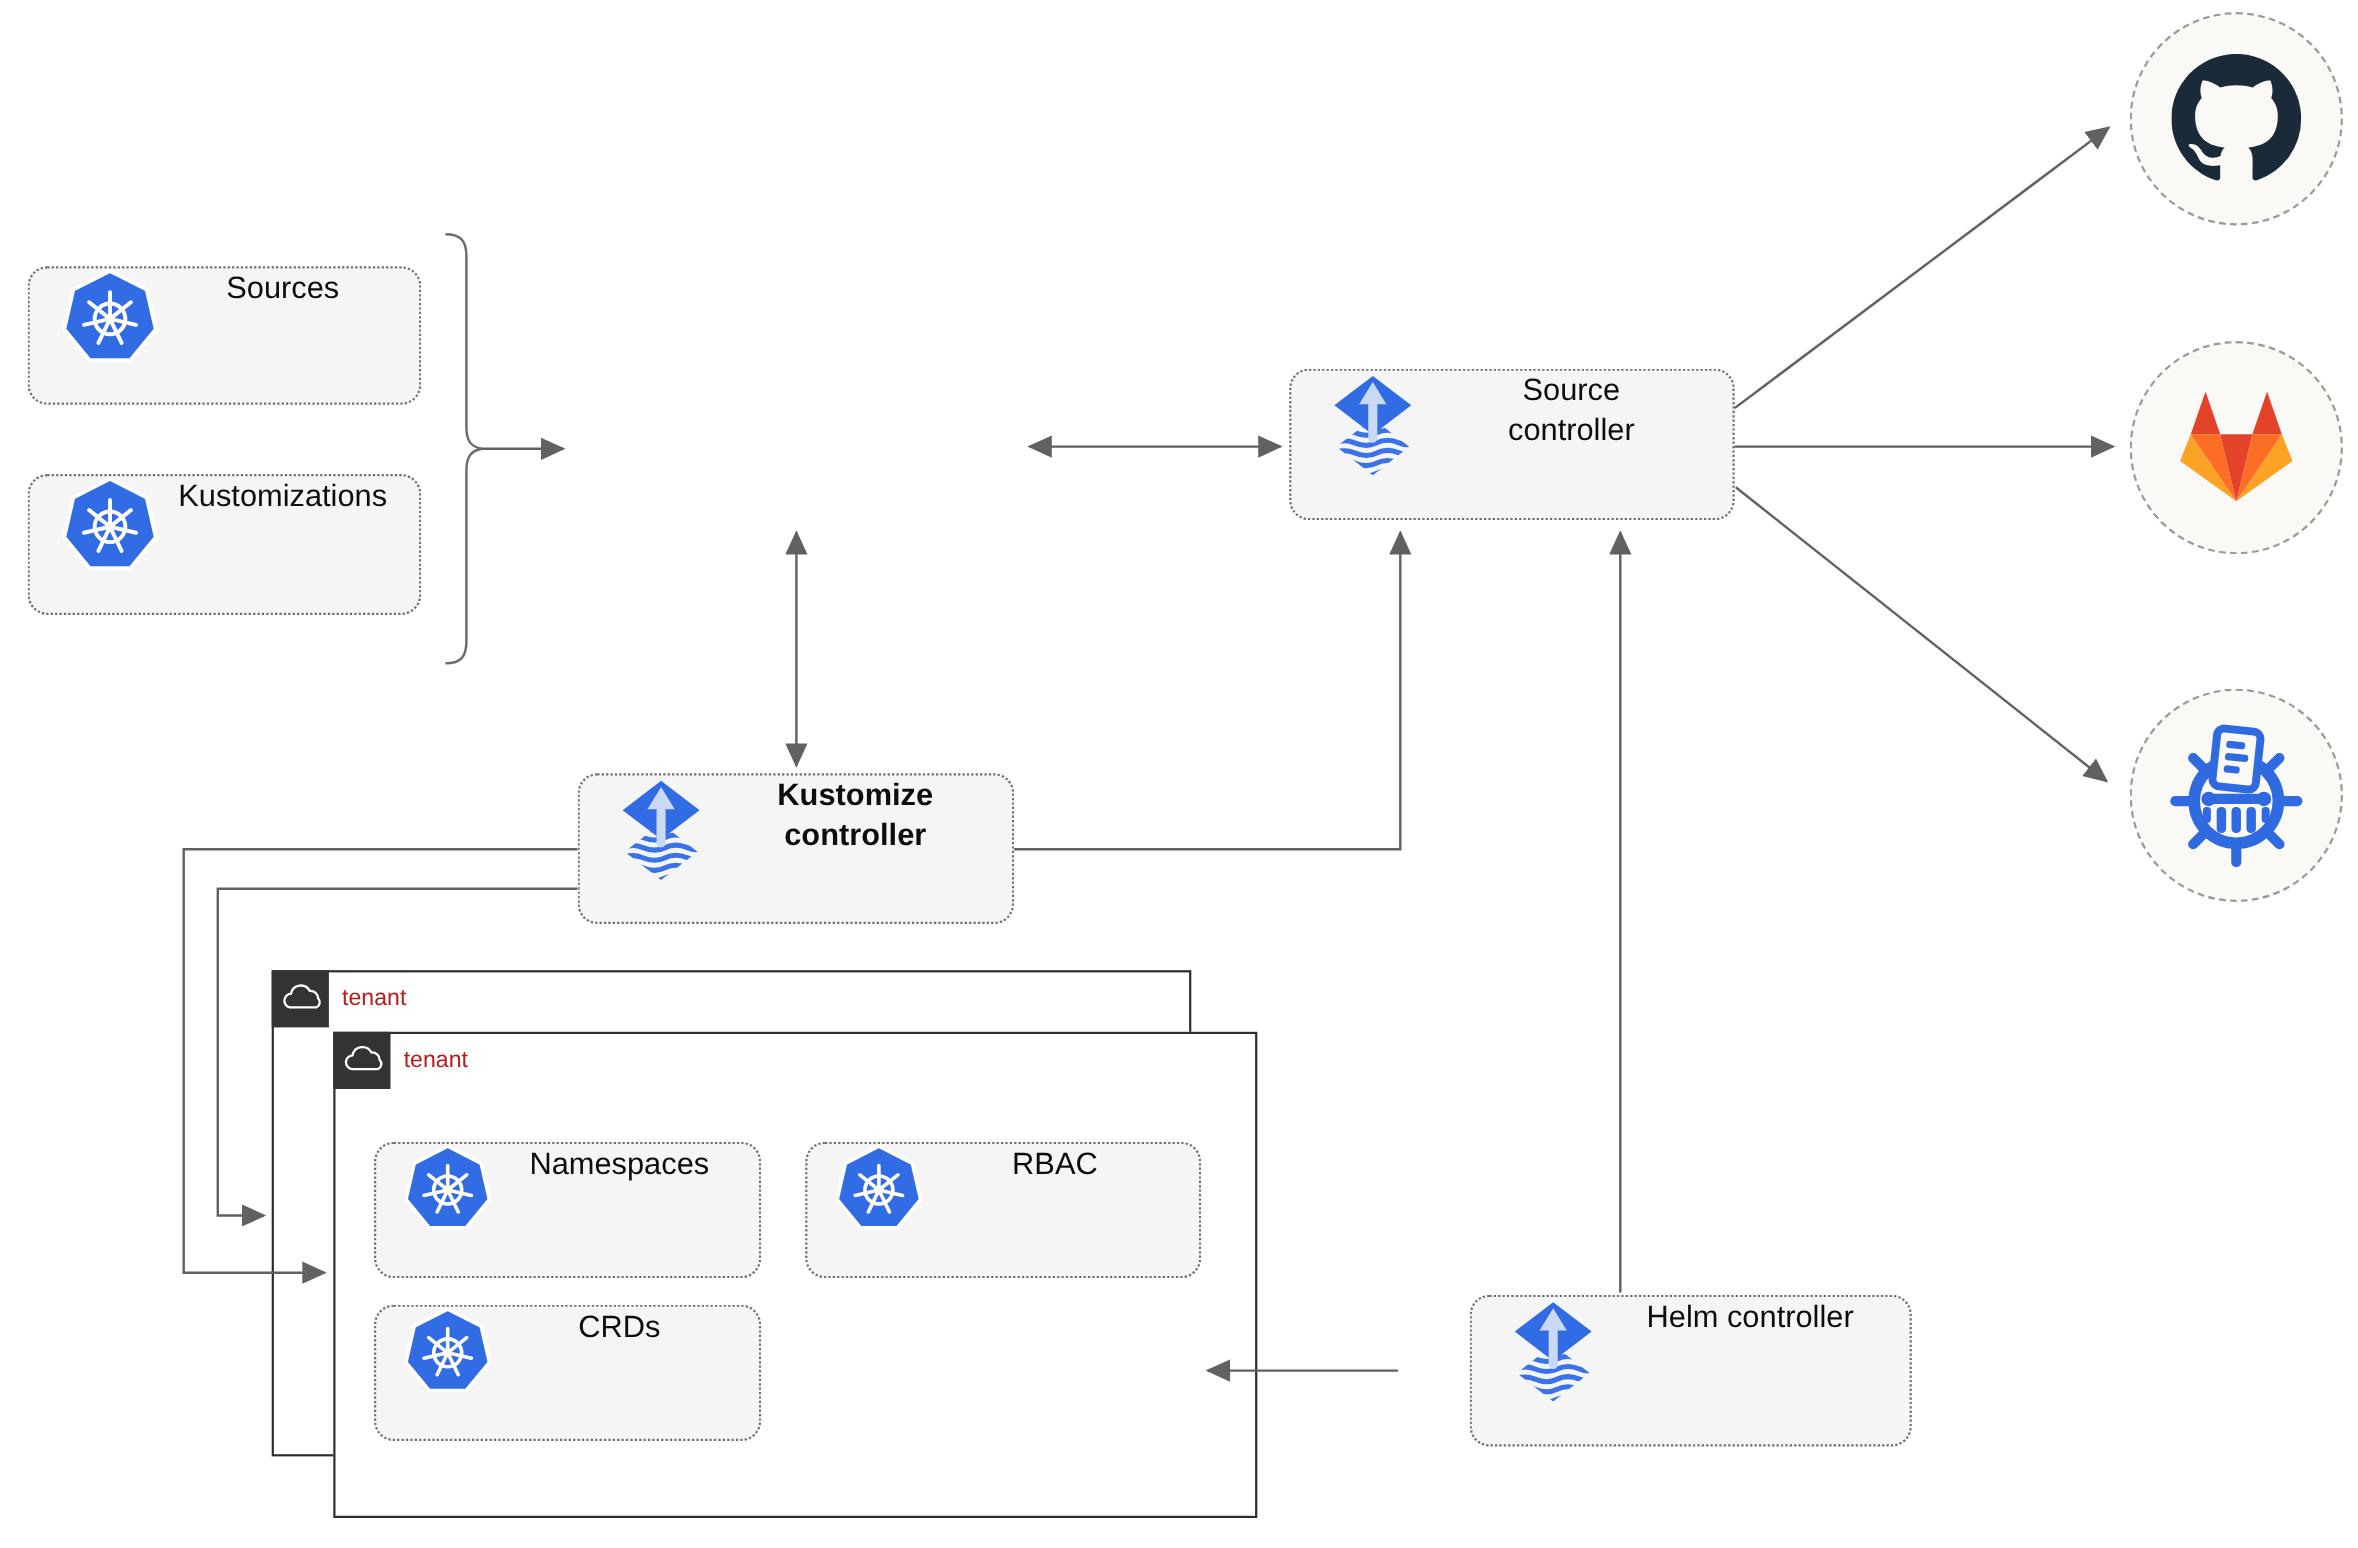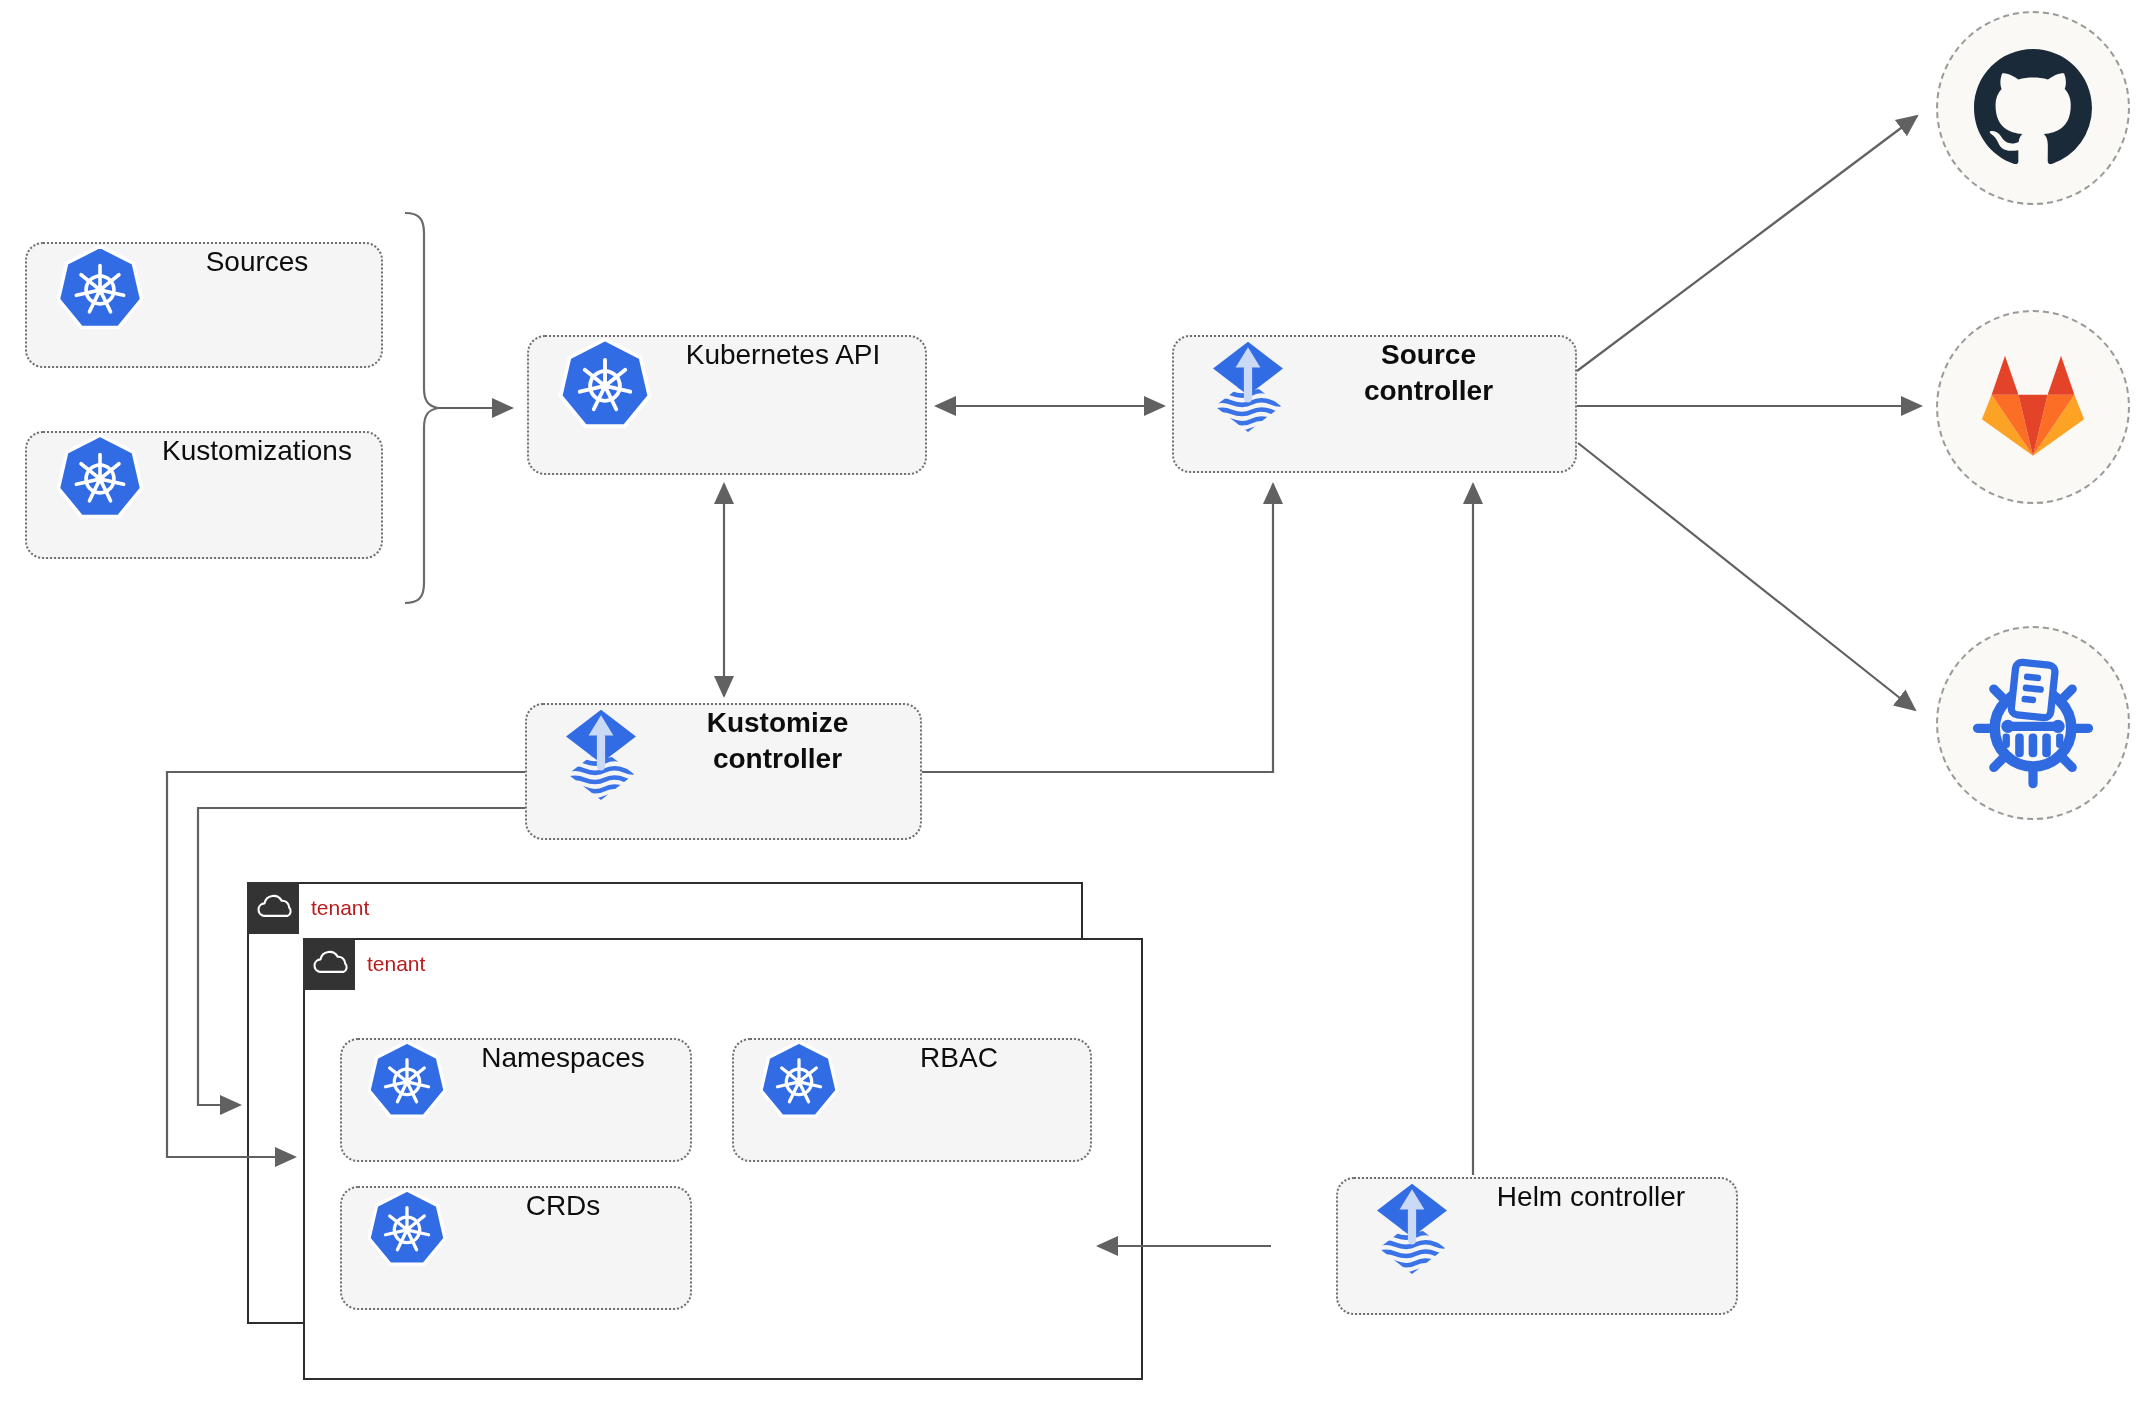--- a/index.html
+++ b/index.html
@@ -65,41 +65,22 @@
           <line x1="50" y1="51" x2="38.3" y2="75.3"></line>
             <line x1="50" y1="51" x2="23.7" y2="57"></line>
           <line x1="50" y1="51" x2="28.9" y2="34.2"></line>
         </g>
         <circle cx="50" cy="51" r="5" fill="#ffffff"></circle>
       </svg>
     </span>
     <div class="lbl">Kustomizations</div>
   </div>
 
-  <div class="node" style="left:527px;top:335px;width:400px;height:140px;">
-    <span class="icon">
-      <svg viewBox="0 0 100 100" width="96" height="96">
-        <polygon points="50,2.5 87.1,21.4 96.3,61.5 70.6,92.8 29.4,92.8 3.7,61.5 12.9,21.4" fill="#326ce5" stroke="#ffffff" stroke-width="4" stroke-linejoin="round"></polygon>
-        <g stroke="#ffffff" stroke-width="4" stroke-linecap="round">
-          <circle cx="50" cy="51" r="15.5" fill="none"></circle>
-          <line x1="50" y1="51" x2="50" y2="24"></line>
-            <line x1="50" y1="51" x2="71.1" y2="34.2"></line>
-          <line x1="50" y1="51" x2="76.3" y2="57"></line>
-            <line x1="50" y1="51" x2="61.7" y2="75.3"></line>
-          <line x1="50" y1="51" x2="38.3" y2="75.3"></line>
-            <line x1="50" y1="51" x2="23.7" y2="57"></line>
-          <line x1="50" y1="51" x2="28.9" y2="34.2"></line>
-        </g>
-        <circle cx="50" cy="51" r="5" fill="#ffffff"></circle>
-      </svg>
-    </span>
-    <div class="lbl big-lbl">Kubernetes API</div>
-  </div>
-
-  <div class="node" style="left:1172px;top:335px;width:405px;height:138px;font-weight:bold;">
+
+  <div class="node" style="left:1172px;top:335px;width:405px;height:138px;">
     <span class="icon">
       <svg viewBox="0 0 100 100" width="92" height="98">
         <defs>
             <clipPath id="fluxclip1">
               <polygon points="50,44 86,72 50,100 14,72"></polygon>
             </clipPath>
           </defs>
         <g clip-path="url(#fluxclip1)" stroke="#3a72e8" stroke-width="5" fill="none">
           <path d="M8,50 q12,-7 24,-2 t22,0 t22,0 t18,-3"></path>
           <path d="M8,60 q12,-7 24,-2 t22,0 t22,0 t18,-3"></path>

